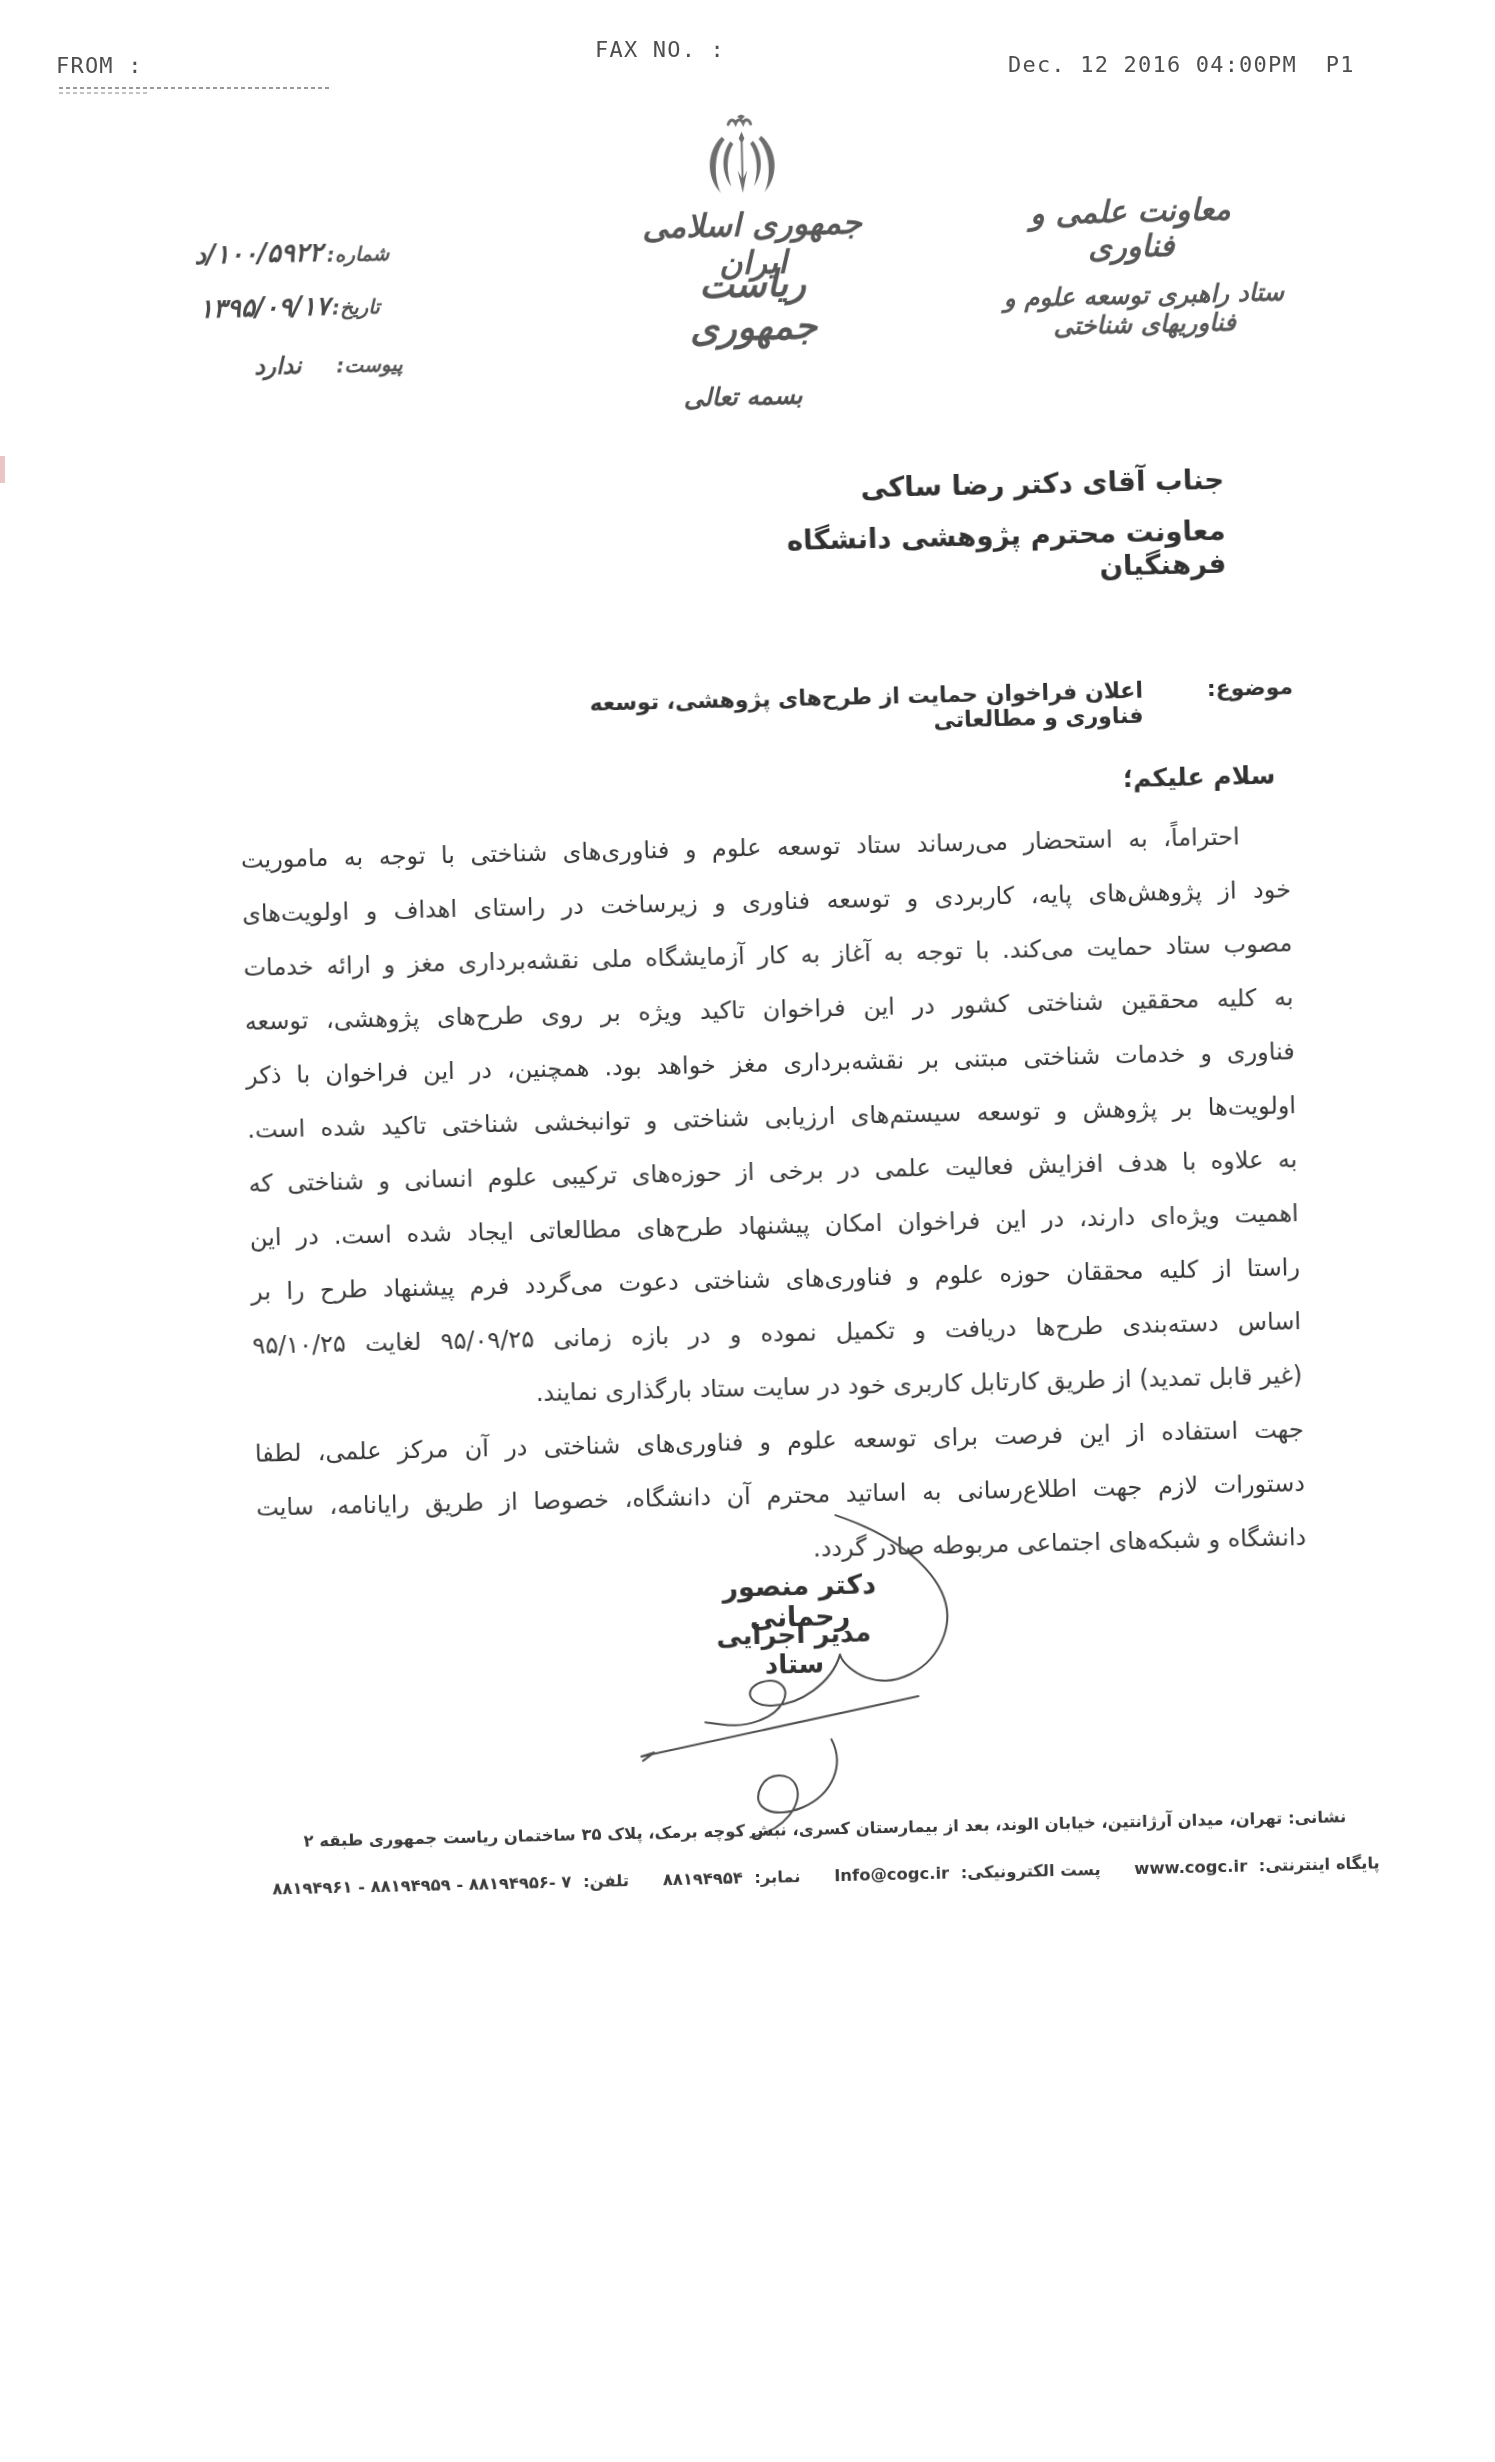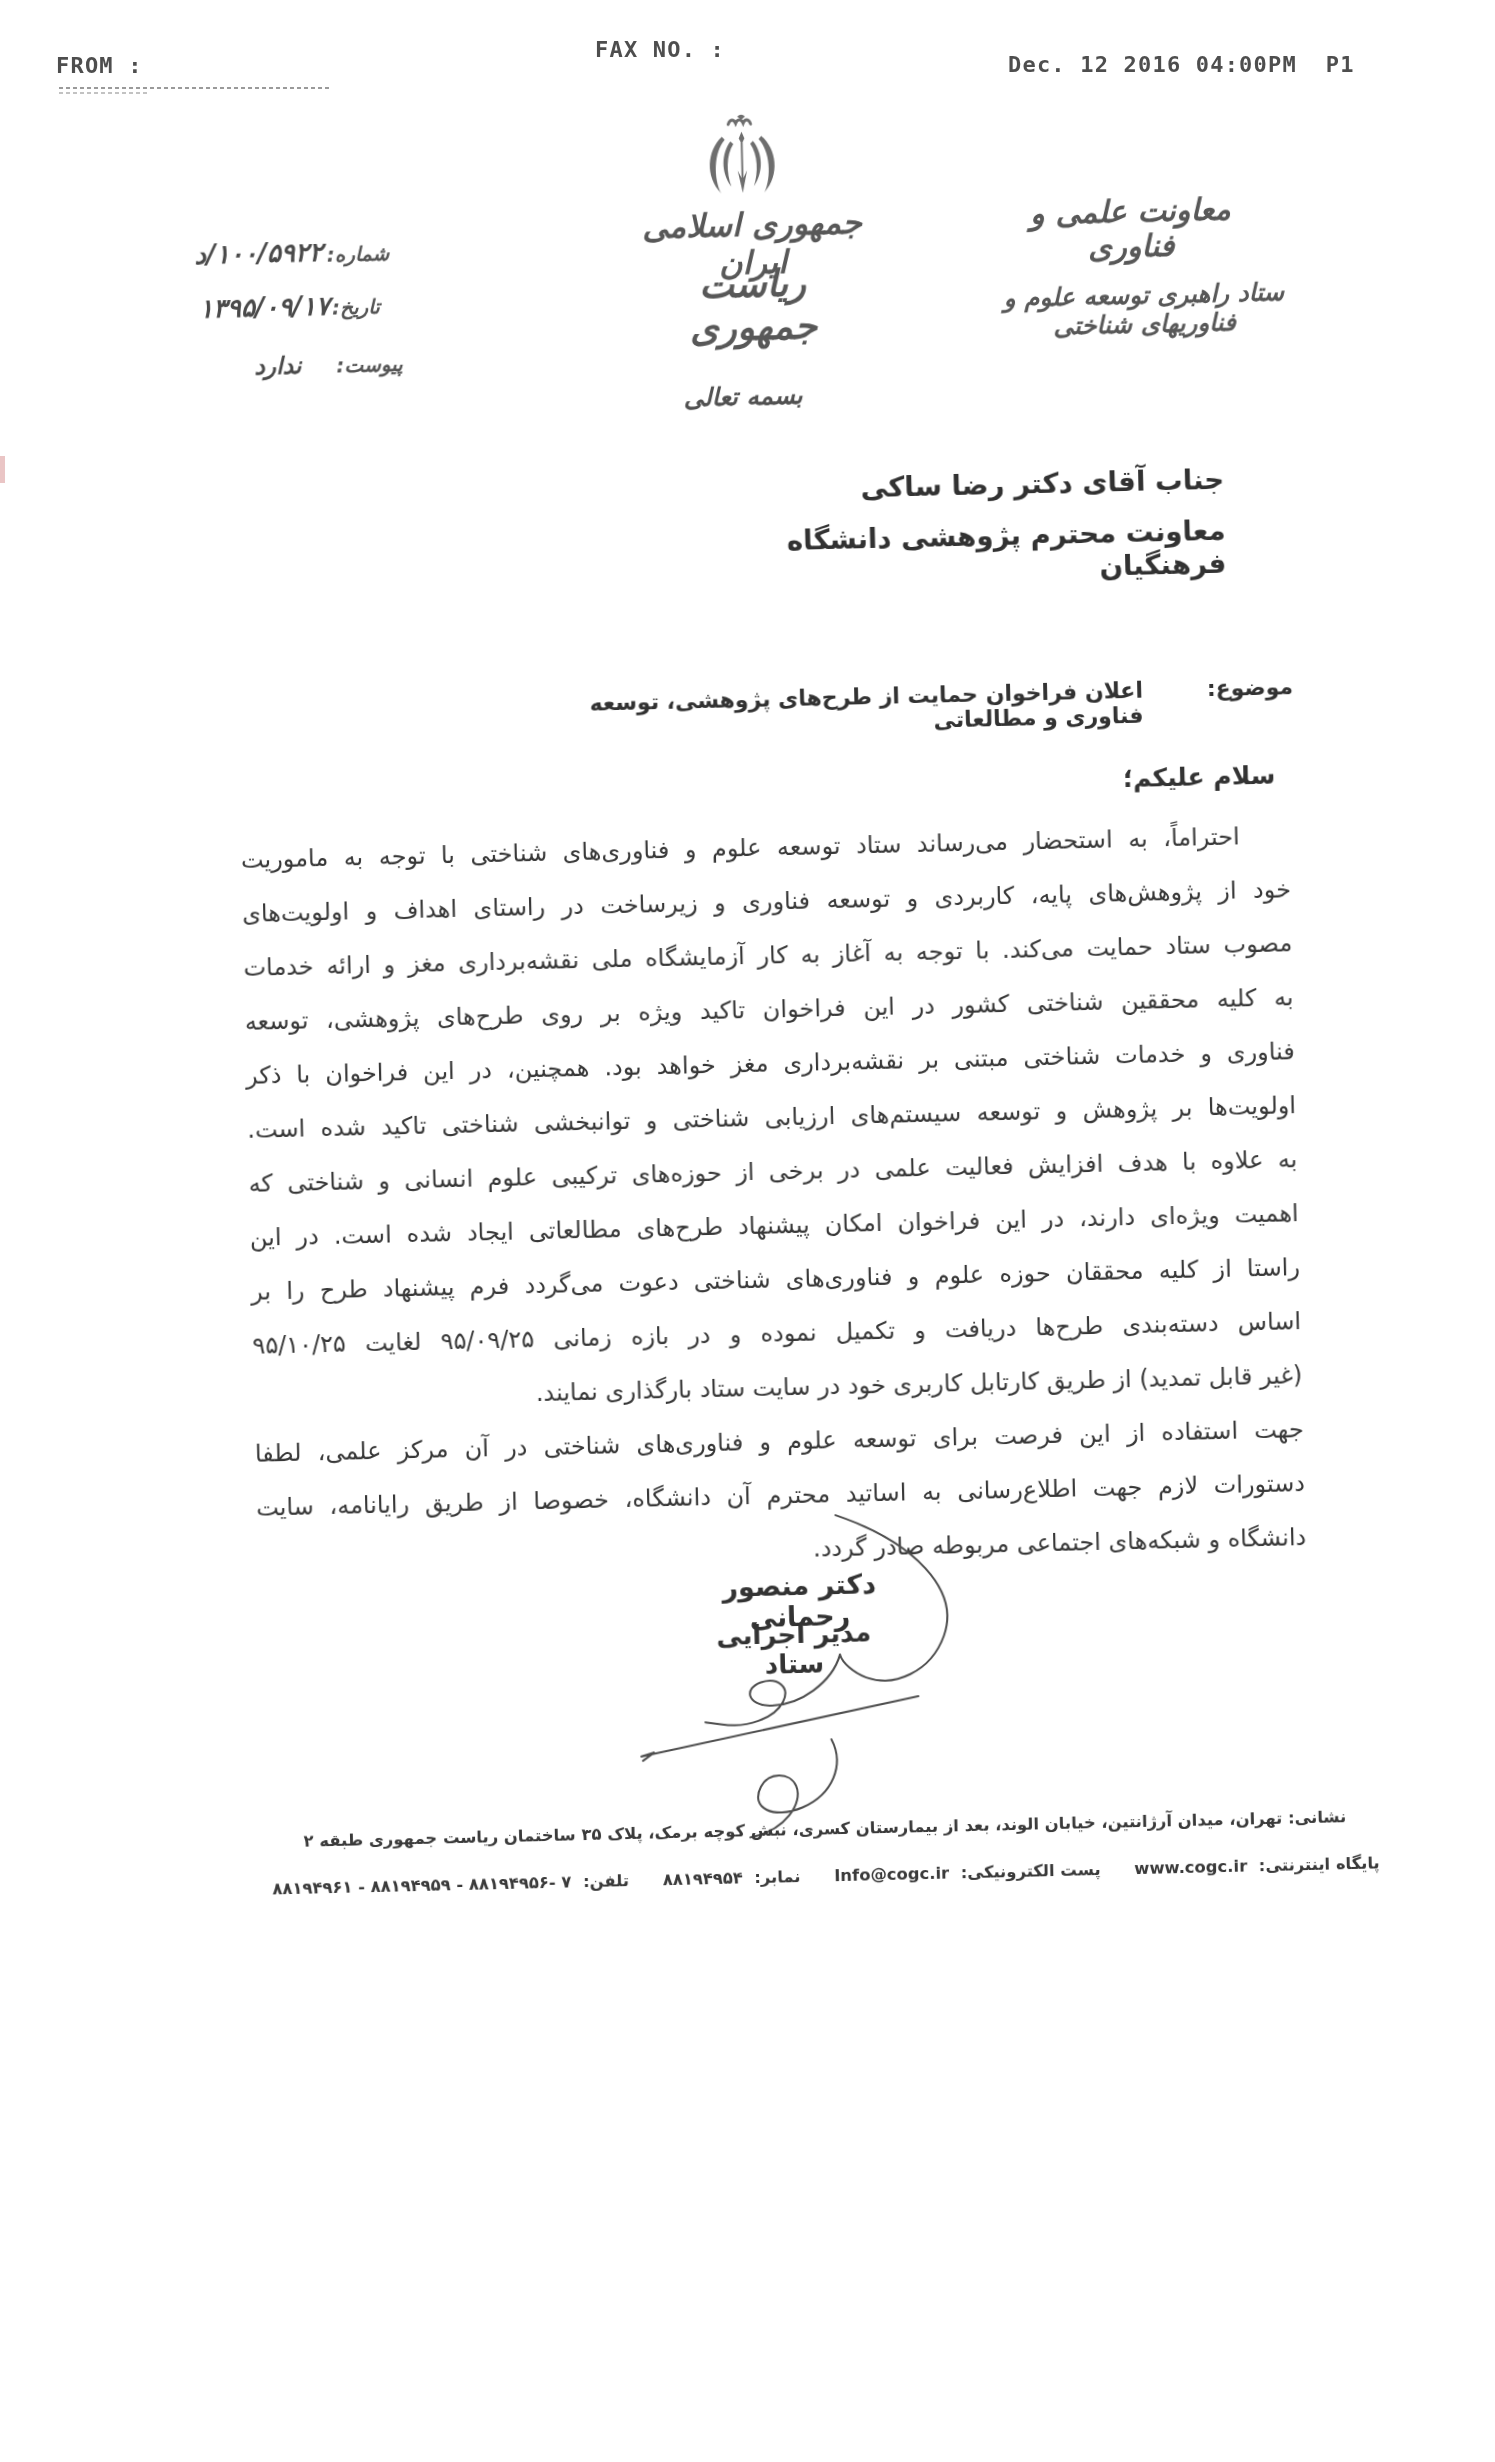--- a/index.html
+++ b/index.html
@@ -1,20 +1,20 @@
 <!DOCTYPE html>
 <html style="font-size:9.4px"><head>
 <meta charset="utf-8">
 <style>
   html,body{margin:0;padding:0;background:#e9e9e9;}
   .page{position:relative;width:1495px;height:2462px;background:#ffffff;overflow:hidden;
         font-family:"DejaVu Sans",sans-serif;}
   
   .fax-header{position:absolute;left:0;top:0;width:1256px;height:135px;
-              font-family:"DejaVu Sans Mono",monospace;color:#4e4e4e;filter:blur(0.2px);font-weight:bold;}
+              font-family:"DejaVu Sans Mono",monospace;color:#4e4e4e;filter:blur(0.2px);}
   .fh{position:absolute;font-size:22px;letter-spacing:1.2px;white-space:pre;}
   #fh-from{left:56px;top:53px;}
   #fh-faxno{left:595px;top:37px;}
   #fh-ts{left:1008px;top:52px;}
   .scrib{position:absolute;height:2.3px;
          background:repeating-linear-gradient(90deg,#9a9a9a 0 4.1px,transparent 4.1px 7px);}
   #scrib1{left:59px;top:87px;width:273px;}
   #scrib2{left:59px;top:92px;width:88px;opacity:.6;}
   #edge-mark{position:absolute;left:0;top:456px;width:5.3px;height:27px;background:rgba(190,80,80,.33);}
 

